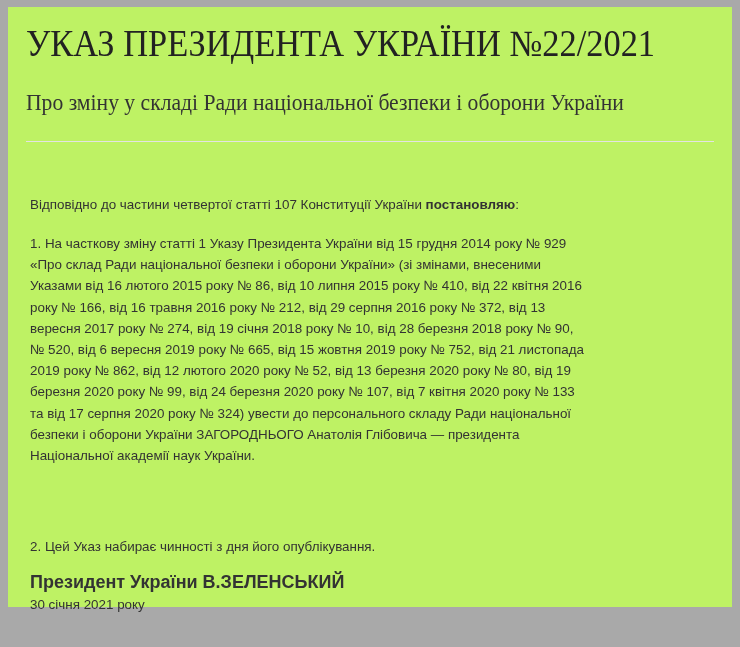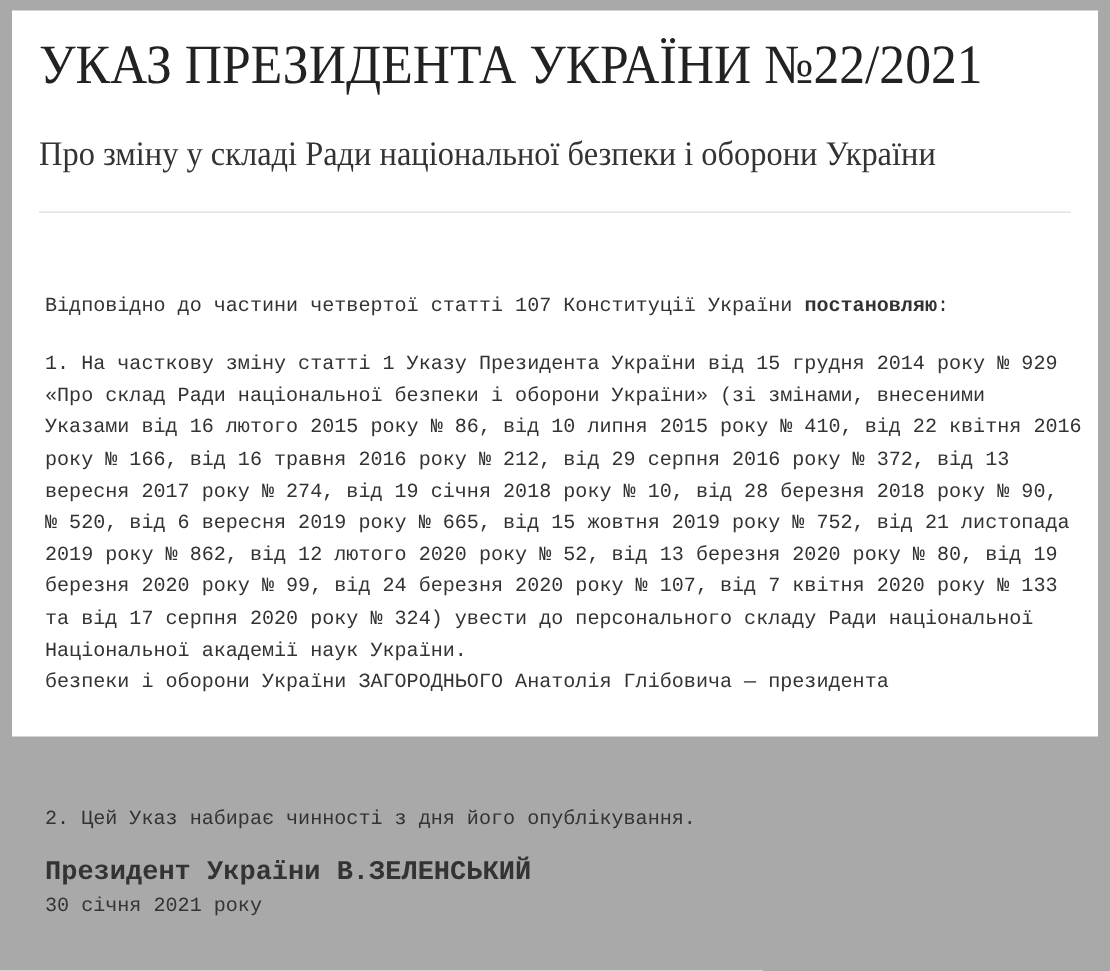--- a/index.html
+++ b/index.html
@@ -10,22 +10,22 @@
       position: relative;
       overflow: hidden;
       font-family: "Liberation Serif", "DejaVu Serif", serif;
       color: #333333;
     }
     .page {
       position: absolute;
       left: 8px;
       top: 7px;
       width: 724px;
-      height: 484px;
-      background: #ffffff;
+      height: 600px;
+      background: #bef264;
       box-sizing: border-box;
     }
     .title {
       position: absolute;
       left: 18px;
       top: 16px;
       margin: 0;
       font-family: "Liberation Serif", serif;
       font-weight: normal;
       font-size: 37px;
@@ -58,21 +58,21 @@
       height: 0;
       border: 0;
       border-top: 1px solid #e3e3e3;
       margin: 0;
     }
     .body-text {
       position: absolute;
       left: 22px;
       width: 700px;
       margin: 0;
-      font-family: Liberation Mono, monospace;
+      font-family: Liberation Sans, sans-serif;
       font-size: 13.4px;
       line-height: 21.2px;
       color: #333333;
       white-space: nowrap;
     }
     .p-intro { top: 187px; }
     .p-one { top: 226px; }
     .p-two { top: 529px; }
     .p-sign { top: 565px; font-weight: bold; color: #333333; font-size: 18px; }
     .p-date { top: 587px; }
@@ -94,22 +94,22 @@
   <p class="body-text p-one">
     <span class="line">1. На часткову зміну статті 1 Указу Президента України від 15 грудня 2014 року № 929</span>
     <span class="line">«Про склад Ради національної безпеки і оборони України» (зі змінами, внесеними</span>
     <span class="line">Указами від 16 лютого 2015 року № 86, від 10 липня 2015 року № 410, від 22 квітня 2016</span>
     <span class="line">року № 166, від 16 травня 2016 року № 212, від 29 серпня 2016 року № 372, від 13</span>
     <span class="line">вересня 2017 року № 274, від 19 січня 2018 року № 10, від 28 березня 2018 року № 90,</span>
     <span class="line">№ 520, від 6 вересня 2019 року № 665, від 15 жовтня 2019 року № 752, від 21 листопада</span>
     <span class="line">2019 року № 862, від 12 лютого 2020 року № 52, від 13 березня 2020 року № 80, від 19</span>
     <span class="line">березня 2020 року № 99, від 24 березня 2020 року № 107, від 7 квітня 2020 року № 133</span>
     <span class="line">та від 17 серпня 2020 року № 324) увести до персонального складу Ради національної</span>
+    <span class="line">безпеки і оборони України ЗАГОРОДНЬОГО Анатолія Гліб­овича — президента</span>
     <span class="line">Національної академії наук України.</span>
-    <span class="line">безпеки і оборони України ЗАГОРОДНЬОГО Анатолія Гліб­овича — президента</span>
   </p>
 
   <p class="body-text p-two">2. Цей Указ набирає чинності з дня його опублікування.</p>
 
   <p class="body-text p-sign">Президент України В.ЗЕЛЕНСЬКИЙ</p>
 
   <p class="body-text p-date">30 січня 2021 року</p>
 </div>
 
 </body></html>

